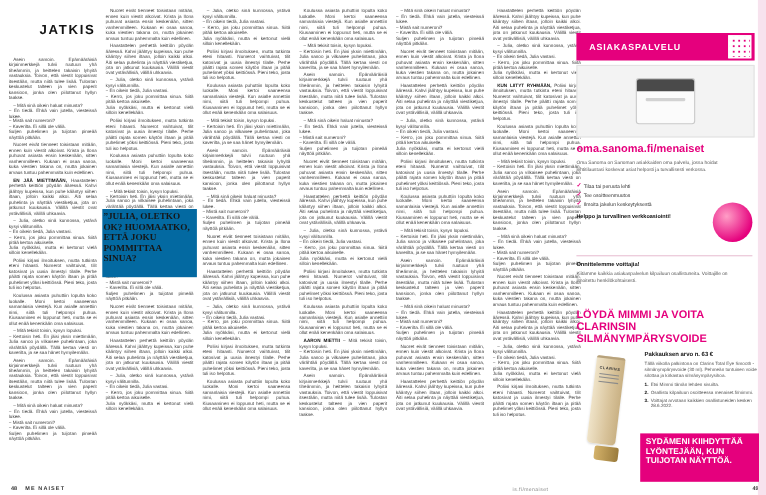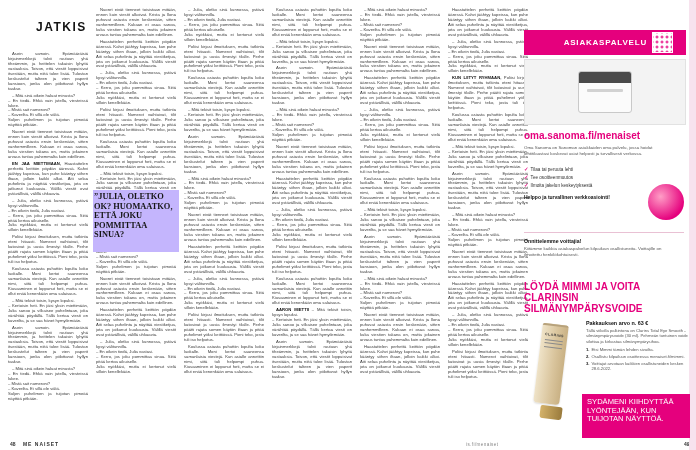--- a/index.html
+++ b/index.html
@@ -18,35 +18,35 @@
   .col p{margin:0 0 2px 0;text-indent:4px;white-space:pre-line;}
   .col p b{color:#111;}
   .c1{left:8px;top:52px;height:384px;}
   .c2{left:96px;}
   .c3{left:184px;}
   .c4{left:272px;}
   .c5{left:360px;}
   .c6{left:448px;}
 
   
-  .pullquote{position:absolute;left:93px;top:190px;width:86px;height:62px;background:#c4b5fd;
+  .pullquote{position:absolute;left:93px;top:190px;width:86px;height:62px;background:#0369a1;
     font-family:"Liberation Serif",serif;font-weight:700;font-size:8.4px;line-height:1.14;
     color:#161616;padding:2px 1px;box-sizing:border-box;}
 
   
   .footer-left{position:absolute;left:10px;top:441px;font-size:5px;color:#333;}
   .footer-left .pg{font-weight:800;margin-right:6px;}
   .footer-left .brand{font-weight:800;letter-spacing:1px;}
   .footer-url{position:absolute;left:466px;top:442px;font-size:4.6px;color:#8a8a8a;letter-spacing:0.4px;}
   .footer-right-pg{position:absolute;left:684px;top:441px;font-size:5px;font-weight:800;color:#333;}
 
   
   .sidebar{position:absolute;left:524px;top:0;width:172px;height:450px;}
   .service-bar{position:absolute;left:0;top:30px;width:162px;height:25px;background:#e5007d;
-    display:flex;align-items:center;justify-content:flex-end;padding-right:13px;box-sizing:border-box;}
+    display:flex;align-items:center;justify-content:flex-end;padding-right:3px;box-sizing:border-box;gap:38px;}
   .service-label{color:#fff;font-weight:800;font-size:8px;letter-spacing:0.8px;}
   .dot-grid{width:19px;height:19px;background-color:#ffffff;margin-left:5px;border:1px solid #fff;
     background-image:radial-gradient(circle,#e5007d 1.1px,rgba(0,0,0,0) 1.3px);
     background-size:5px 5px;background-position:1.5px 1.5px;}
 
   .prize-card{position:absolute;left:0;top:59px;width:162px;height:66px;background:#f3f3f3;
     border:1px solid #e2e2e2;box-sizing:border-box;}
   .machine{width:52px;height:40px;margin:11px auto 0;position:relative;background:#fbfbfb;
     border:1px solid #c9c9c9;border-radius:3px;}
   .machine-top{position:absolute;top:0;left:0;right:0;height:11px;background:#4a4a4a;border-radius:2px 2px 0 0;}
@@ -84,21 +84,21 @@
     background:linear-gradient(90deg,#d4b26a,#9a7b3c);border-radius:2px 2px 3px 3px;}
 
   .promo-text{width:102px;}
   .promo-price{font-size:5.4px;font-weight:800;color:#111;margin:2px 0 2px 0;}
   .promo-note{font-size:4.2px;line-height:1.3;color:#555;margin-bottom:3px;}
   .step{display:flex;margin-bottom:1.5px;}
   .step .num{font-weight:800;color:#111;font-size:4.2px;margin-right:2px;}
   .step .txt{font-size:4.2px;line-height:1.25;color:#555;}
 
   .teaser-box{position:absolute;left:58px;top:394px;width:108px;height:44px;background:#e5007d;
-    color:#fff;font-weight:400;font-size:7.6px;line-height:1.12;padding:4px 5px;box-sizing:border-box;
+    color:#fff;font-weight:700;font-size:7.6px;line-height:1.12;padding:4px 5px;box-sizing:border-box;
     text-transform:uppercase;}
 </style>
 </head>
 <body>
 
 <div class="spread">
 
   <div class="jatkis">JATKIS</div>
 
   <div class="col c1">

